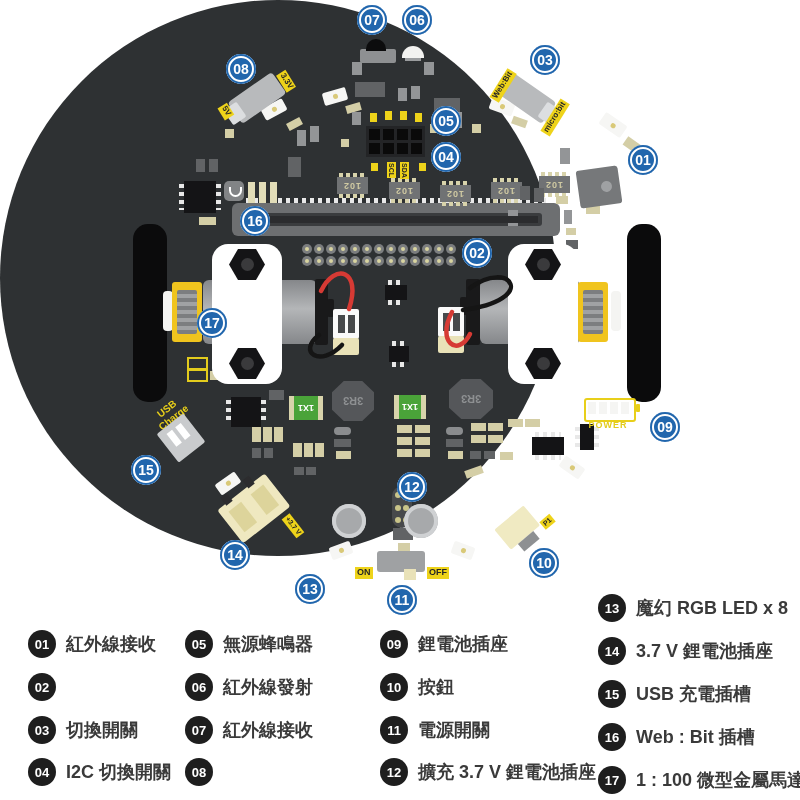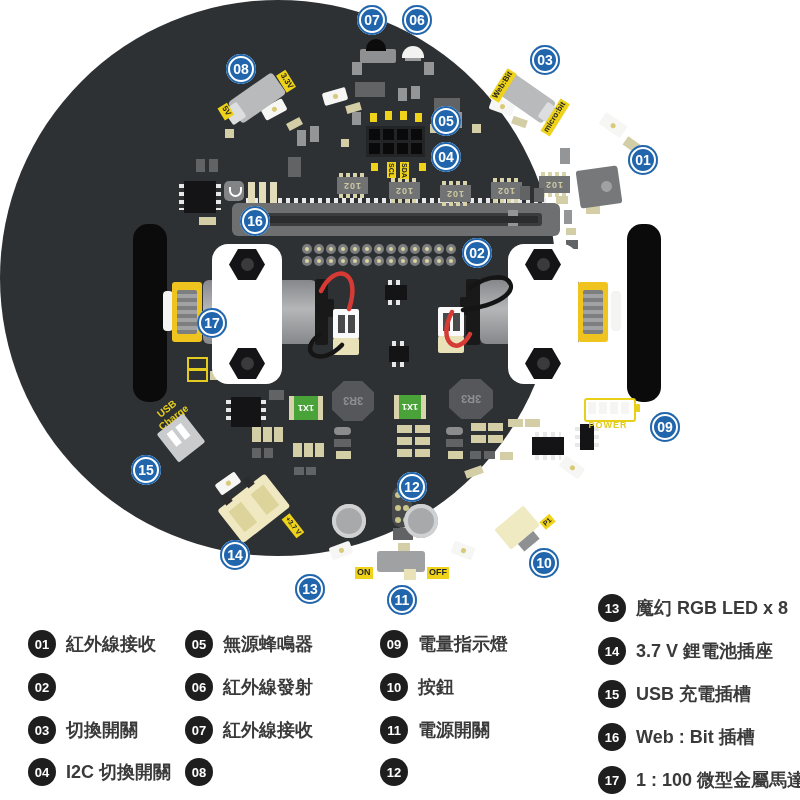--- a/index.html
+++ b/index.html
@@ -448,32 +448,33 @@
   <div class="lg-item" style="left:185px;top:716px">
     <div class="lg-badge">07</div>
     <div class="lg-label">紅外線接收</div>
   </div>
   <div class="lg-item" style="left:185px;top:758px">
     <div class="lg-badge">08</div>
   </div>
 
   <div class="lg-item" style="left:380px;top:630px">
     <div class="lg-badge">09</div>
-    <div class="lg-label">電量指示燈</div>
+    <div class="lg-label">鋰電池插座</div>
   </div>
   <div class="lg-item" style="left:380px;top:673px">
     <div class="lg-badge">10</div>
     <div class="lg-label">按鈕</div>
   </div>
   <div class="lg-item" style="left:380px;top:716px">
     <div class="lg-badge">11</div>
     <div class="lg-label">電源開關</div>
   </div>
   <div class="lg-item" style="left:380px;top:758px">
     <div class="lg-badge">12</div>
+    <div class="lg-label">擴充 3.7 V 鋰電池插座</div>
   </div>
 
   <div class="lg-item" style="left:598px;top:594px">
     <div class="lg-badge">13</div>
     <div class="lg-label">魔幻 RGB LED x 8</div>
   </div>
   <div class="lg-item" style="left:598px;top:637px">
     <div class="lg-badge">14</div>
     <div class="lg-label">3.7 V 鋰電池插座</div>
   </div>

